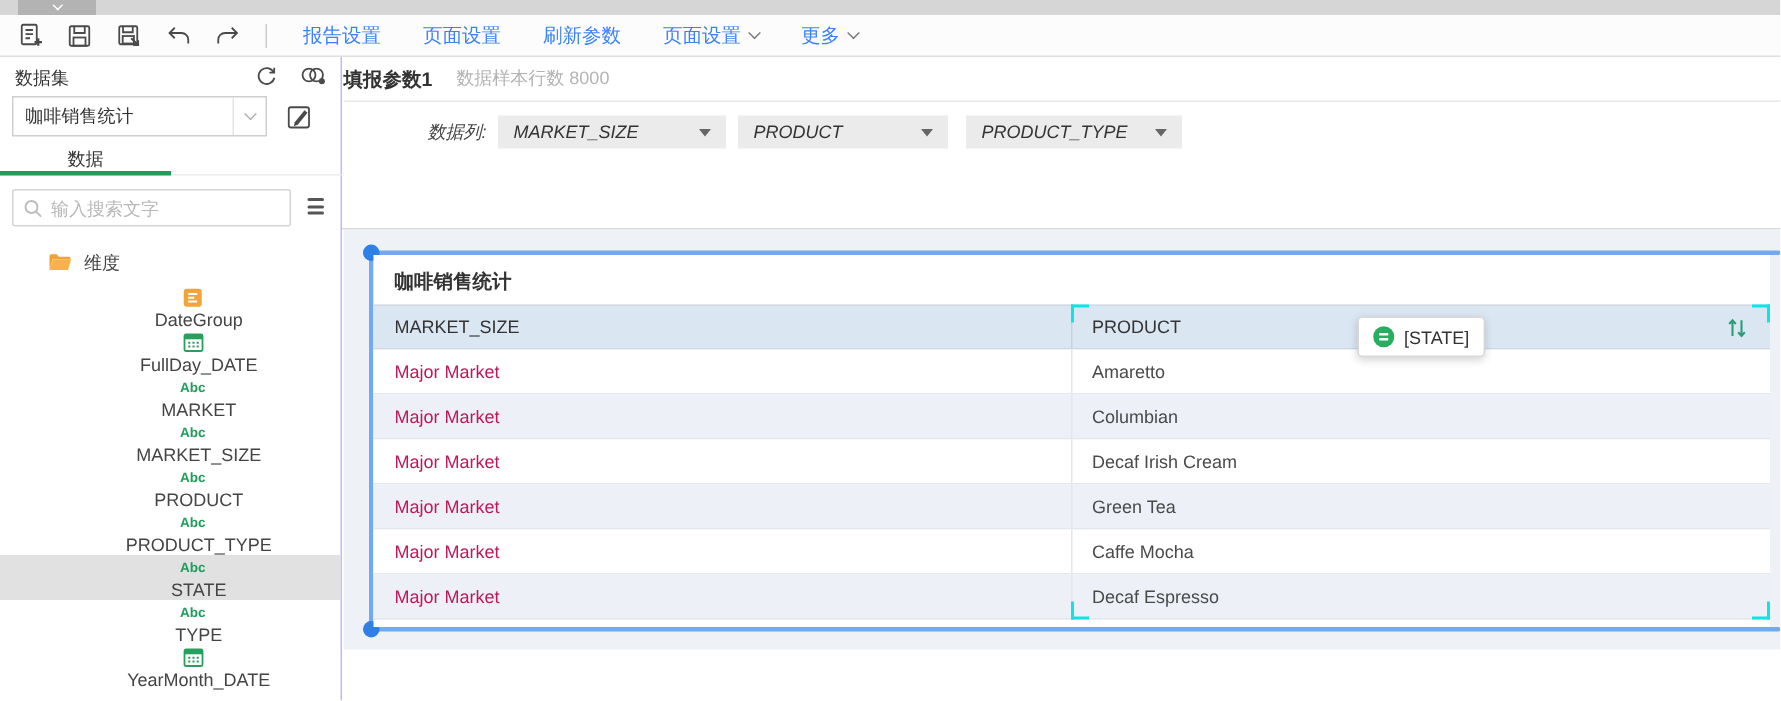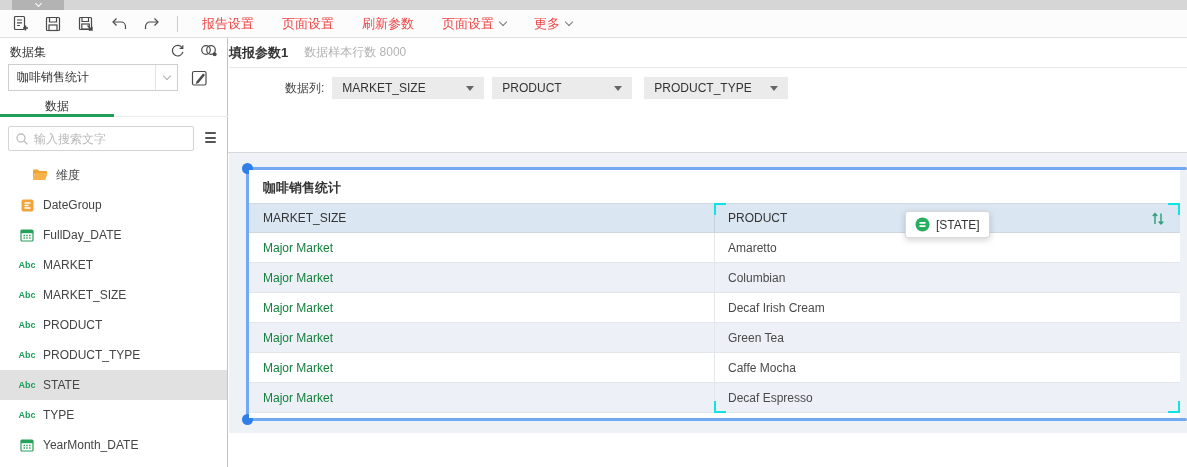--- a/index.html
+++ b/index.html
@@ -15,21 +15,21 @@
           border-bottom: 1.4px solid #7a7a7a; transform: rotate(45deg); margin-top: -3px; }
   .toptab .chev { border-color: #fff; width: 5px; height: 5px; margin-top: -4px; }
 
   
   .toolbar { position: absolute; left: 0; top: 10px; width: 1187px; height: 28px; background: #fcfcfc;
              border-bottom: 1px solid #e0e0e0; display: flex; align-items: center; }
   .tbtn { width: 26px; height: 24px; display: flex; align-items: center; justify-content: center;
           margin-left: 7px; cursor: pointer; }
   .tbtn svg { stroke: #4a4a4a; fill: none; stroke-width: 1.2; }
   .tdiv { width: 1px; height: 16px; background: #ccc; margin: 0 10px 0 12px; }
-  .ttext { font-size: 13px; color: #ef4444; margin: 0 14px; display: flex; align-items: center; gap: 6px;
+  .ttext { font-size: 13px; color: #3b82f6; margin: 0 14px; display: flex; align-items: center; gap: 6px;
            cursor: pointer; white-space: nowrap; }
 
   
   .sidebar { position: absolute; left: 0; top: 38px; width: 228px; height: 429px; background: #fff;
              border-right: 1px solid #c4b5fd; }
   .sb-label { position: absolute; left: 10px; top: 6px; color: #333; }
   .sb-headicons { position: absolute; right: 8px; top: 4px; display: flex; gap: 13px; }
   .sb-headicons svg { stroke: #4a4a4a; fill: none; stroke-width: 1.2; cursor: pointer; }
   .ds-select { position: absolute; left: 8px; top: 26px; width: 170px; height: 27px;
                border: 1px solid #cfcfcf; background: #fff; display: flex; align-items: center; cursor: pointer; }
@@ -51,32 +51,32 @@
   .searchbox input { border: none; outline: none; width: 140px; font-size: 12px; color: #333;
                      font-family: inherit; background: transparent; }
   .searchbox input::placeholder { color: #b8b8b8; }
   .listicon { position: absolute; left: 205px; top: 94px; width: 11px; height: 13px; cursor: pointer; }
   .listicon i { display: block; height: 2px; background: #555; margin-bottom: 2.5px; border-radius: 1px; }
 
   .trow { position: absolute; left: 0; width: 227px; height: 30px; display: flex; align-items: center;
           cursor: pointer; }
   .trow.selected { background: #e1e1e1; }
   .lv1 { padding-left: 32px; }
-  .lv2 { padding-left: 19px; }
+  .lv2 { padding-left: 38px; flex-direction: column; }
   .trow .ticon { width: 16px; height: 16px; margin-right: 8px; display: flex; align-items: center;
                  justify-content: center; flex: 0 0 auto; }
   .abc::before { content: "Abc"; font-size: 9px; font-weight: bold; color: #1f9e5a; letter-spacing: 0; }
   .trow .tlabel { color: #444; white-space: nowrap; }
 
   
   .main-head { position: absolute; left: 229px; top: 38px; width: 958px; height: 30px; background: #fff;
                border-bottom: 1px solid #e8e8e8; display: flex; align-items: center; }
   .main-tab { font-weight: bold; font-size: 13px; color: #333; margin-left: 0; cursor: pointer; }
   .sample-info { color: #b3b3b3; margin-left: 16px; }
-  .params-row { position: absolute; left: 229px; top: 76px; height: 24px; display: flex; align-items: center; }
+  .params-row { position: absolute; left: 229px; top: 76px; height: 24px; display: flex; align-items: center; font-style: italic; }
   .cols-label { margin-left: 56px; color: #444; margin-right: 8px; }
   .pill { height: 22px; background: #ebebeb; display: flex; align-items: center;
           justify-content: space-between; padding: 0 10px; color: #333; cursor: pointer; }
   .pill .tri { width: 0; height: 0; border-left: 4.5px solid transparent; border-right: 4.5px solid transparent;
                border-top: 5px solid #666; margin-left: 10px; }
   .p1 { width: 152px; margin-right: 8px; }
   .p2 { width: 140px; margin-right: 12px; }
   .p3 { width: 144px; }
 
   .canvas-divider { position: absolute; left: 228px; top: 152px; width: 959px; height: 1px; background: #d8d8d8; }
@@ -97,21 +97,21 @@
   .thead { position: absolute; left: 0; top: 33px; width: 931px; height: 30px; background: #dae7f3;
            border-top: 1px solid #d3d9e0; border-bottom: 1px solid #cfd6dd; display: flex; }
   .hc1 { width: 466px; border-right: 1px solid #c9d1da; display: flex; align-items: center; padding-left: 14px;
          color: #333; }
   .hc2 { flex: 1; display: flex; align-items: center; padding-left: 13px; position: relative; color: #333; }
   .sort-ic { position: absolute; right: 14px; top: 6px; cursor: pointer; }
   .drow { position: absolute; left: 0; width: 931px; height: 30px; display: flex;
           border-bottom: 1px solid #e3e6ea; background: #fff; }
   .drow.alt { background: #edf1f7; }
   .dc1 { width: 466px; border-right: 1px solid #e3e6ea; display: flex; align-items: center;
-         padding-left: 14px; color: #15803d; }
+         padding-left: 14px; color: #be185d; }
   .dc2 { flex: 1; display: flex; align-items: center; padding-left: 13px; color: #4a4a4a; }
 
   
   .brk { position: absolute; width: 12px; height: 12px; }
   .brk-tl { left: 465px; top: 33px; border-left: 2px solid #10e3e3; border-top: 2px solid #10e3e3; }
   .brk-tr { left: 919px; top: 33px; border-right: 2px solid #10e3e3; border-top: 2px solid #10e3e3; }
   .brk-bl { left: 465px; top: 231px; border-left: 2px solid #10e3e3; border-bottom: 2px solid #10e3e3; }
   .brk-br { left: 919px; top: 231px; border-right: 2px solid #10e3e3; border-bottom: 2px solid #10e3e3; }
 
   

